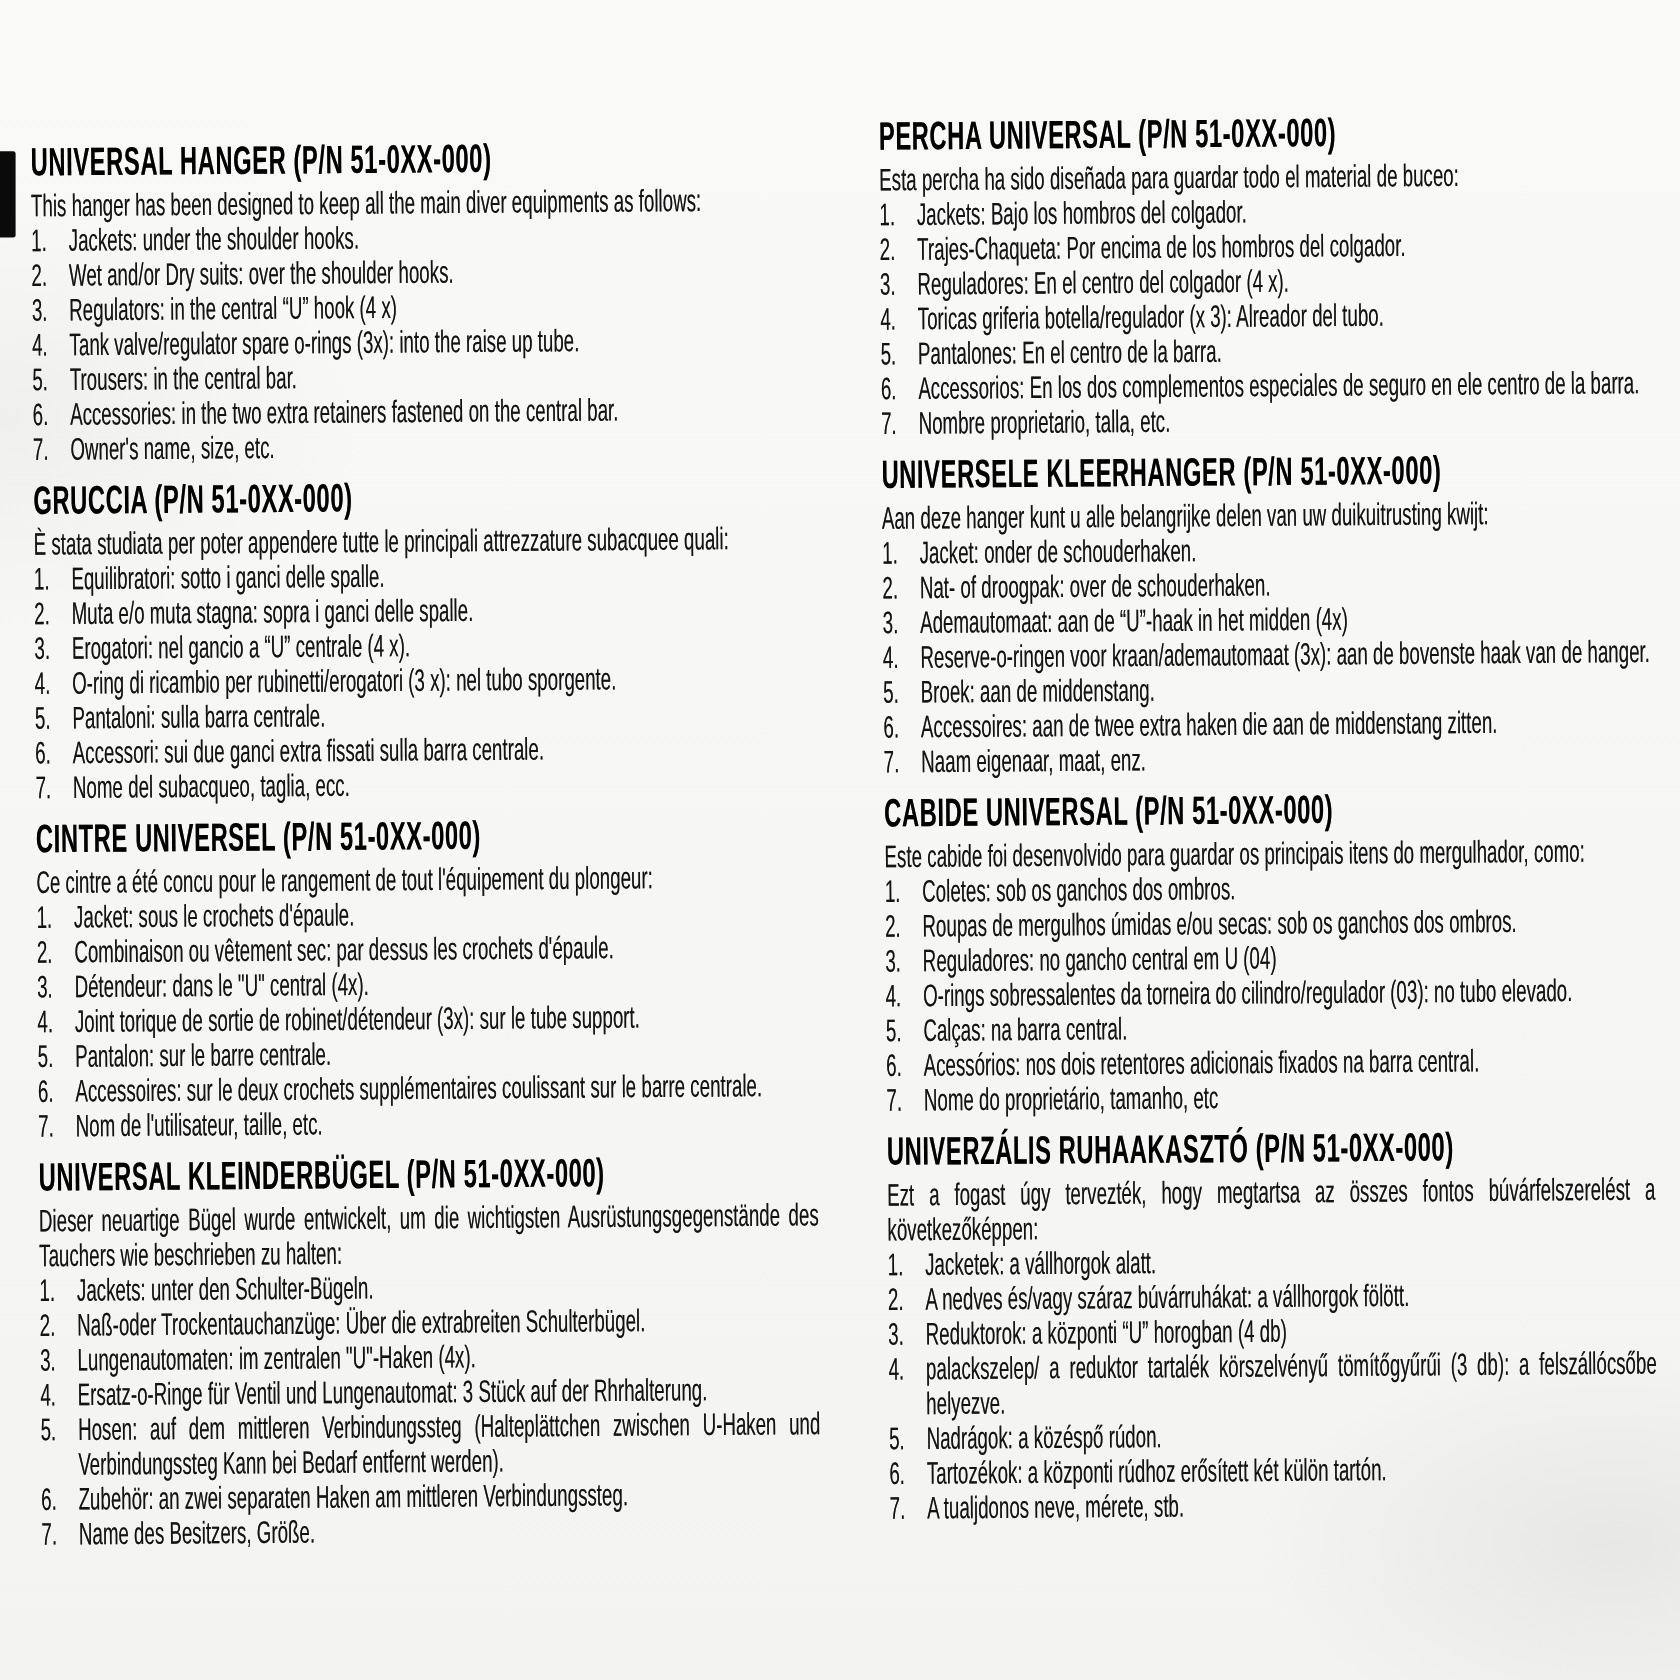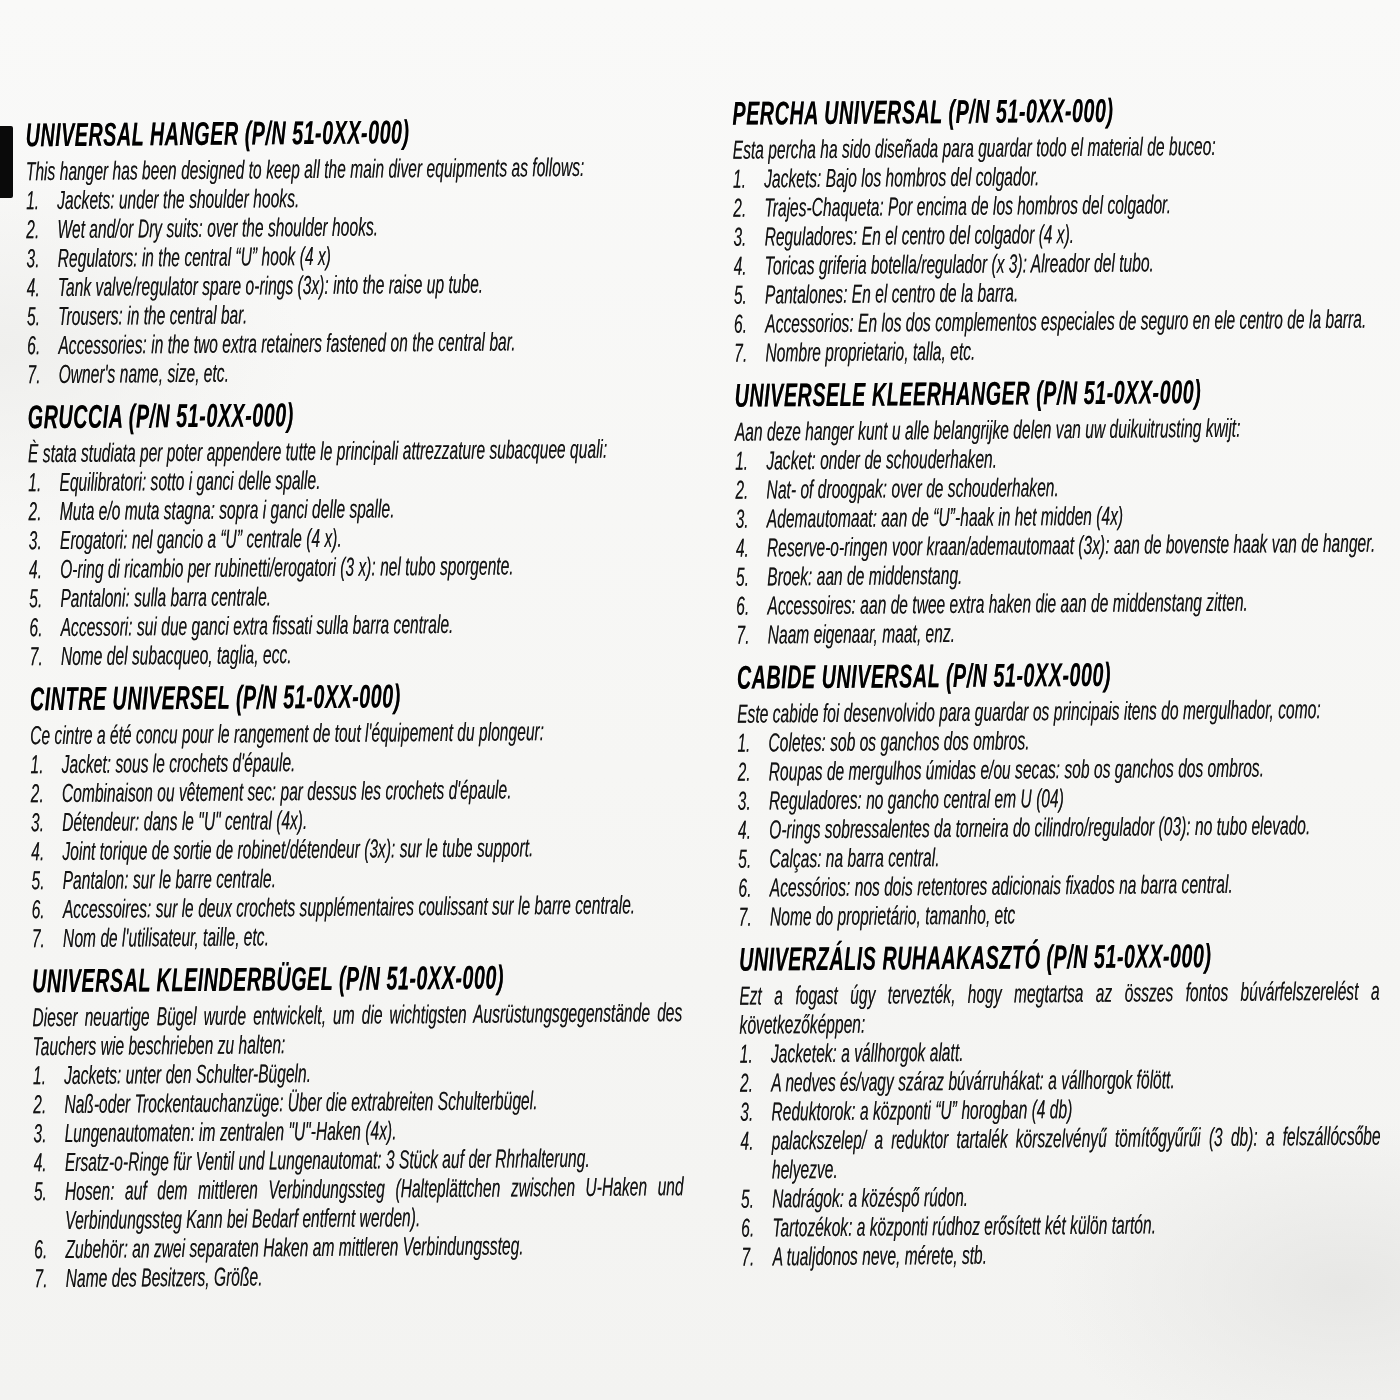--- a/index.html
+++ b/index.html
@@ -14,21 +14,20 @@
   .page {
     position: relative;
     width: 1400px;
     height: 1400px;
     background:
       radial-gradient(420px 240px at 96% 92%, #e7e7e5 0%, rgba(231,231,229,0) 70%),
       radial-gradient(500px 300px at 0% 25%, #efefed 0%, rgba(239,239,237,0) 60%),
       linear-gradient(180deg, #f9f9f8 0%, #f6f6f4 55%, #f3f3f1 100%);
     overflow: hidden;
     color: #131313;
-    font-style: italic;
   }
   .edge-bar {
     position: absolute;
     left: 0;
     top: 126px;
     width: 13px;
     height: 72px;
     background: #0a0a0a;
     border-radius: 0 2px 2px 0;
   }

